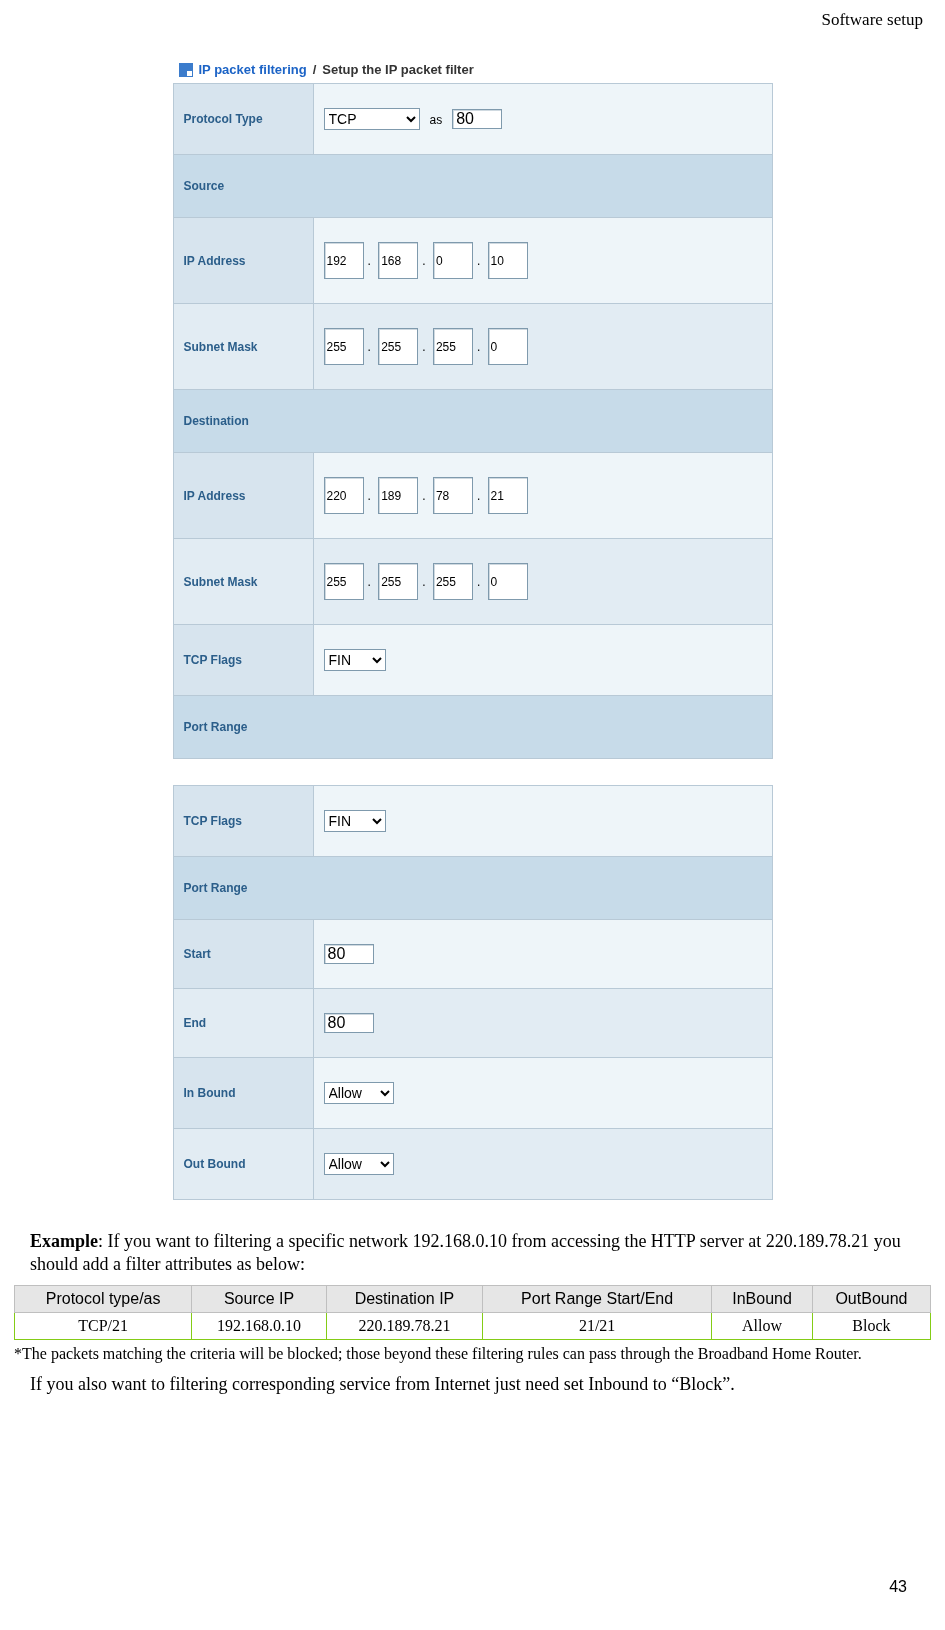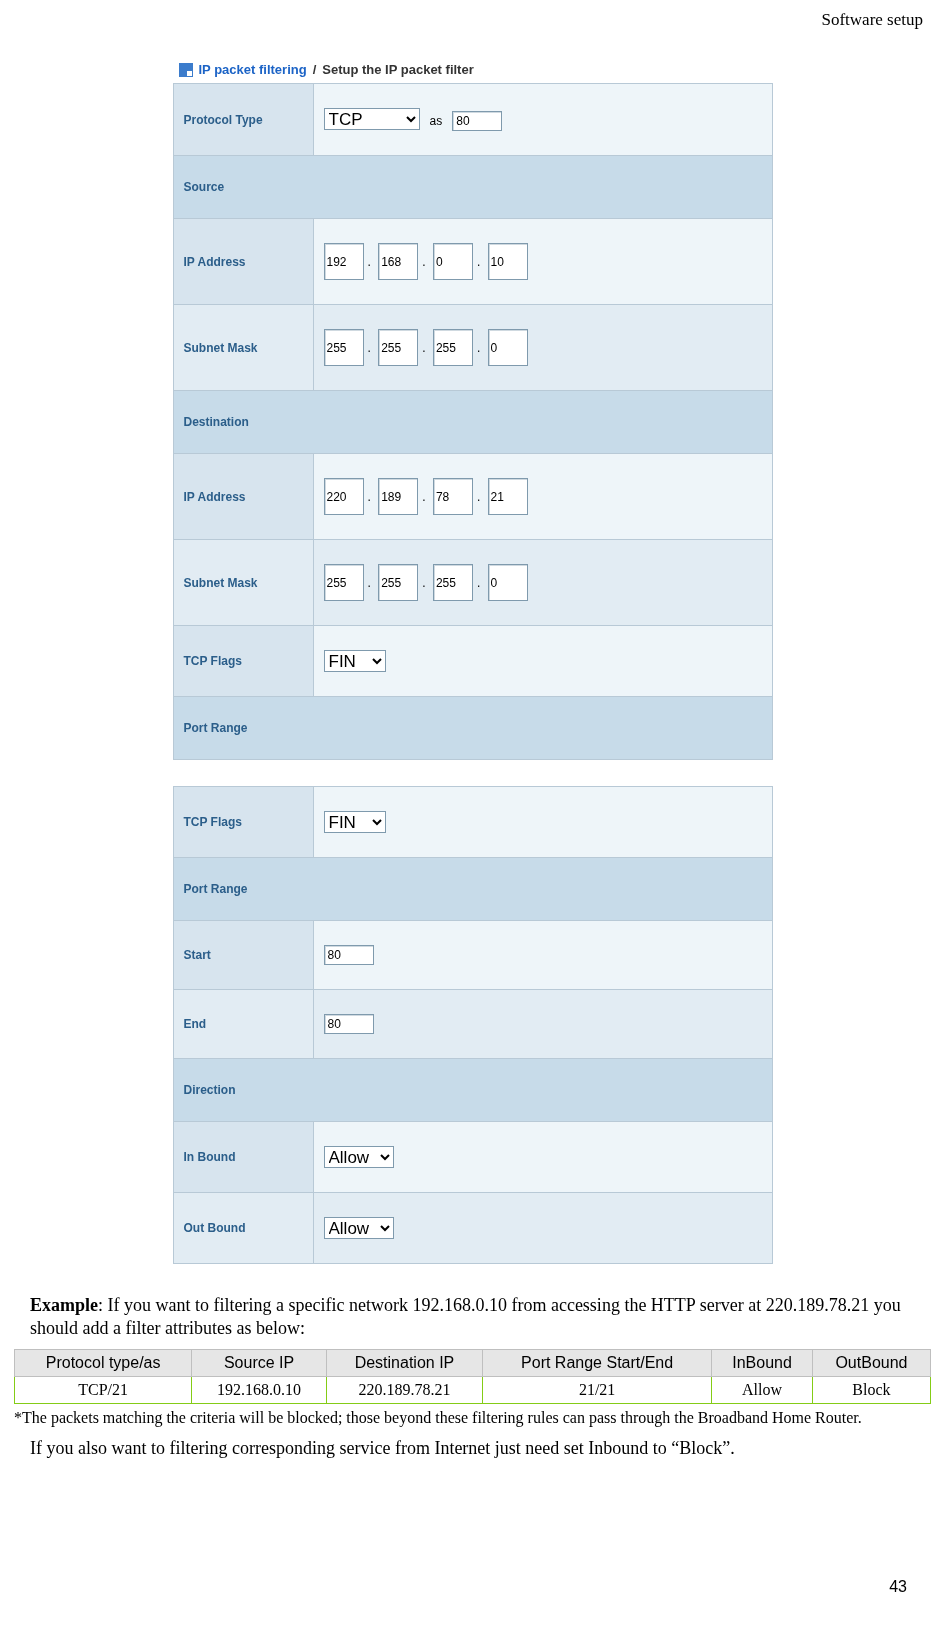--- a/index.html
+++ b/index.html
@@ -82,29 +82,29 @@
     font-family: Verdana, Geneva, sans-serif;
     font-size: 12px;
     padding: 1px 2px;
     border: 1px solid #7f9aad;
     background:#fff;
     box-shadow: inset 1px 1px 0 #cfd9e0;
   }
   .txt {
     width: 50px; height:20px;
     font-family: Verdana, Geneva, sans-serif;
-    font-size: 12px;
+    font-size: 16px;
     border: 1px solid #7f9aad;
     background:#fff;
     box-shadow: inset 1px 1px 0 #cfd9e0;
     padding:1px 3px;
   }
   select.sel {
     font-family: Verdana, Geneva, sans-serif;
-    font-size: 17px;
+    font-size: 14px;
     height: 22px;
     border: 1px solid #7f9aad;
     background:#fff;
   }
   .dot { margin: 0 4px; }
   .gap { height: 26px; }
   .body-text {
     font-size: 18px;
     line-height: 1.25;
     margin: 30px 0 10px 16px;
@@ -247,23 +247,20 @@
             <th colspan="2">Port Range</th>
           </tr>
     <tr>
       <th>Start</th>
       <td><input class="txt" style="width: 50px;" value="80"></td>
     </tr>
     <tr class="alt">
       <th>End</th>
       <td><input class="txt" style="width: 50px;" value="80"></td>
     </tr>
-    <tr class="section">
-            <th colspan="2">Direction</th>
-          </tr>
     <tr>
       <th>In Bound</th>
       <td>
         <select class="sel" style="width:70px">
           <option>Allow</option>
         </select>
       </td>
     </tr>
     <tr class="alt">
       <th>Out Bound</th>

